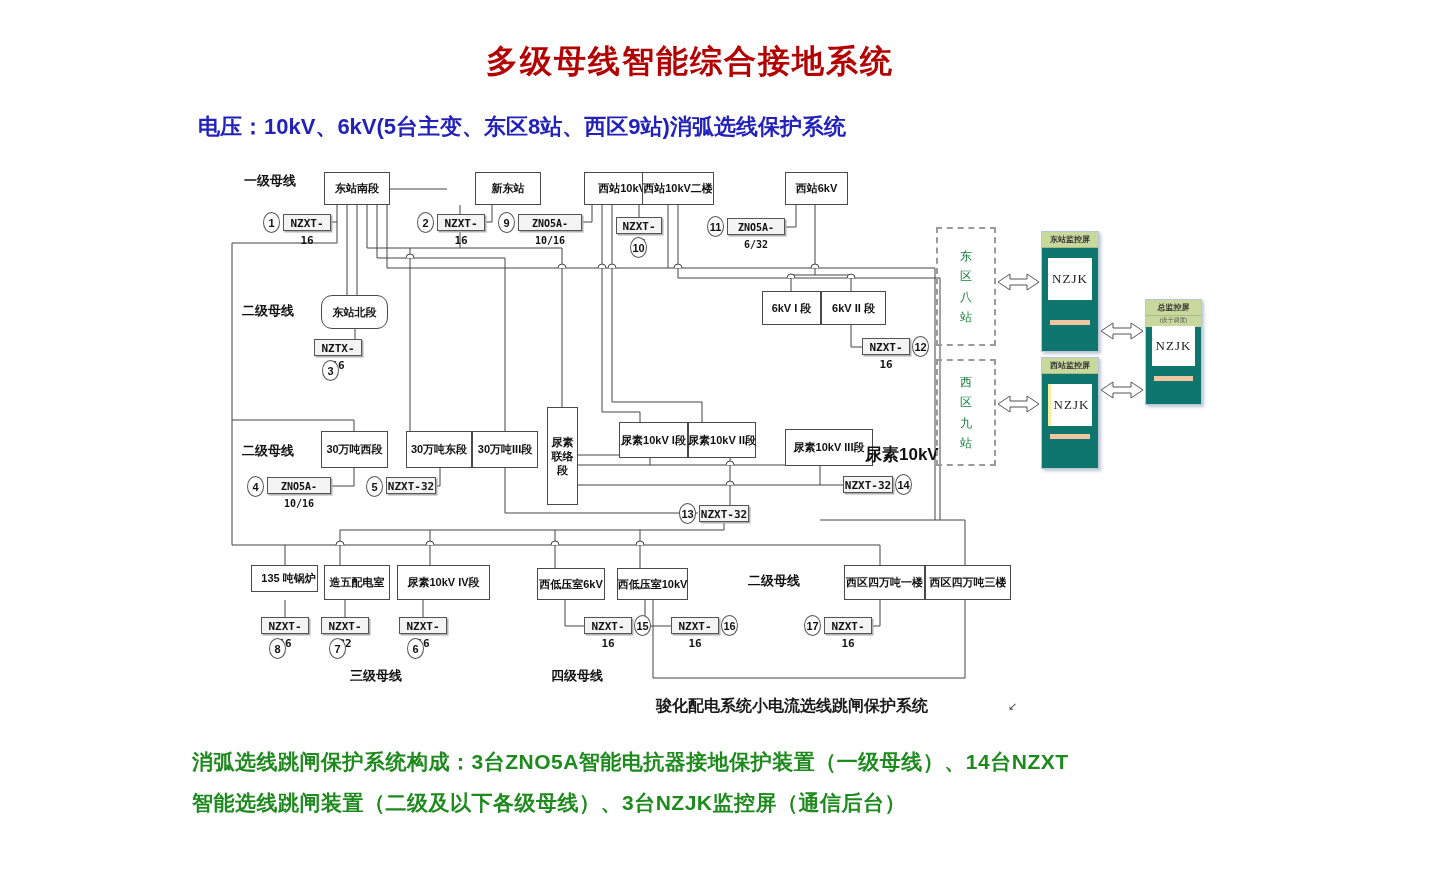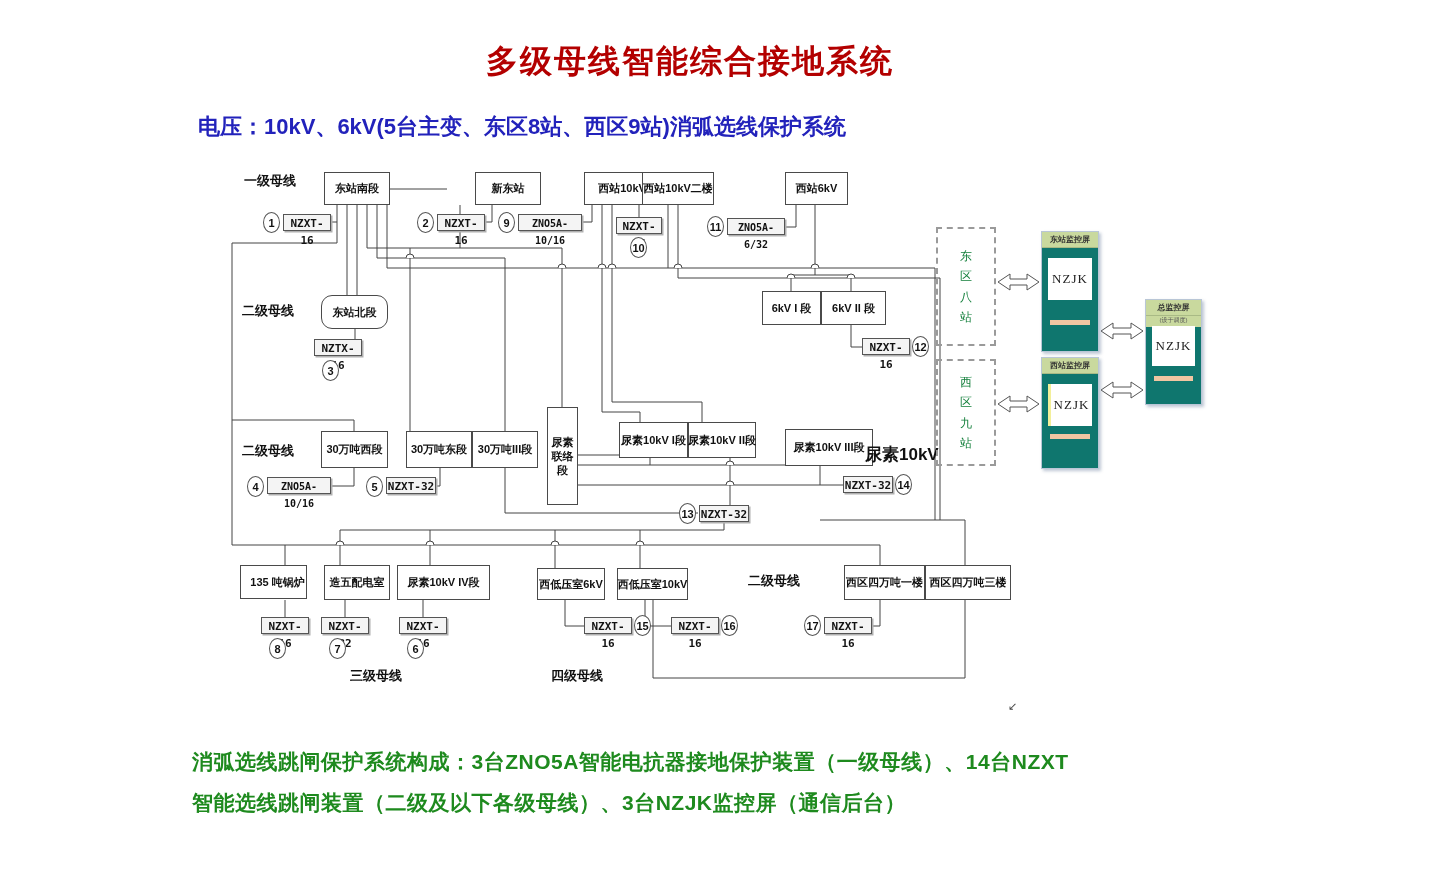--- a/index.html
+++ b/index.html
@@ -122,21 +122,21 @@
   <div class="box" style="left:762px;top:291px;width:59px;height:34px;">6kV I 段</div>
   <div class="box" style="left:821px;top:291px;width:65px;height:34px;">6kV II 段</div>
   <div class="box" style="left:321px;top:431px;width:67px;height:37px;">30万吨西段</div>
   <div class="box" style="left:406px;top:431px;width:66px;height:37px;">30万吨东段</div>
   <div class="box" style="left:472px;top:431px;width:66px;height:37px;">30万吨III段</div>
   <div class="box wrap" style="left:547px;top:407px;width:31px;height:98px;">尿素联络段</div>
   <div class="box" style="left:619px;top:422px;width:69px;height:36px;">尿素10kV I段</div>
   <div class="box" style="left:688px;top:422px;width:68px;height:36px;">尿素10kV II段</div>
   <div class="box" style="left:785px;top:429px;width:88px;height:37px;">尿素10kV III段</div>
   <div class="plainlabel" style="left:865px;top:443px;">尿素10kV</div>
-  <div class="box" style="left:240px;top:565px;width:67px;height:34px;padding-left:8px;">135 吨锅炉</div>
+  <div class="box" style="left:251px;top:565px;width:67px;height:27px;padding-left:8px;">135 吨锅炉</div>
   <div class="box" style="left:324px;top:565px;width:66px;height:35px;">造五配电室</div>
   <div class="box" style="left:397px;top:565px;width:93px;height:35px;">尿素10kV IV段</div>
   <div class="box" style="left:537px;top:568px;width:68px;height:32px;">西低压室6kV</div>
   <div class="box" style="left:617px;top:568px;width:71px;height:32px;">西低压室10kV</div>
   <div class="box" style="left:844px;top:565px;width:81px;height:35px;">西区四万吨一楼</div>
   <div class="box" style="left:925px;top:565px;width:86px;height:35px;">西区四万吨三楼</div>
 
   <div class="num" style="left:263px;top:212px;">1</div>
   <div class="dev" style="left:283px;top:214px;width:48px;">NZXT-16</div>
   <div class="num" style="left:417px;top:212px;">2</div>
@@ -189,17 +189,18 @@
     <div class="mon-sub">(设于调度)</div>
     <div class="mon-screen" style="top:26px;height:40px;">NZJK</div>
     <div class="mon-stripe" style="top:76px;"></div>
   </div>
   <div class="monitor" style="left:1041px;top:357px;width:58px;height:112px;">
     <div class="mon-header">西站监控屏</div>
     <div class="mon-screen accent" style="top:26px;height:42px;">NZJK</div>
     <div class="mon-stripe" style="top:76px;"></div>
   </div>
 
+  <div class="caption">骏化配电系统小电流选线跳闸保护系统</div>
   <div class="capmark">↙</div>
   <div class="footer" style="top:748px;">消弧选线跳闸保护系统构成：3台ZNO5A智能电抗器接地保护装置（一级母线）、14台NZXT</div>
   <div class="footer" style="top:789px;">智能选线跳闸装置（二级及以下各级母线）、3台NZJK监控屏（通信后台）</div>
 
 </div>
 
 </body></html>

